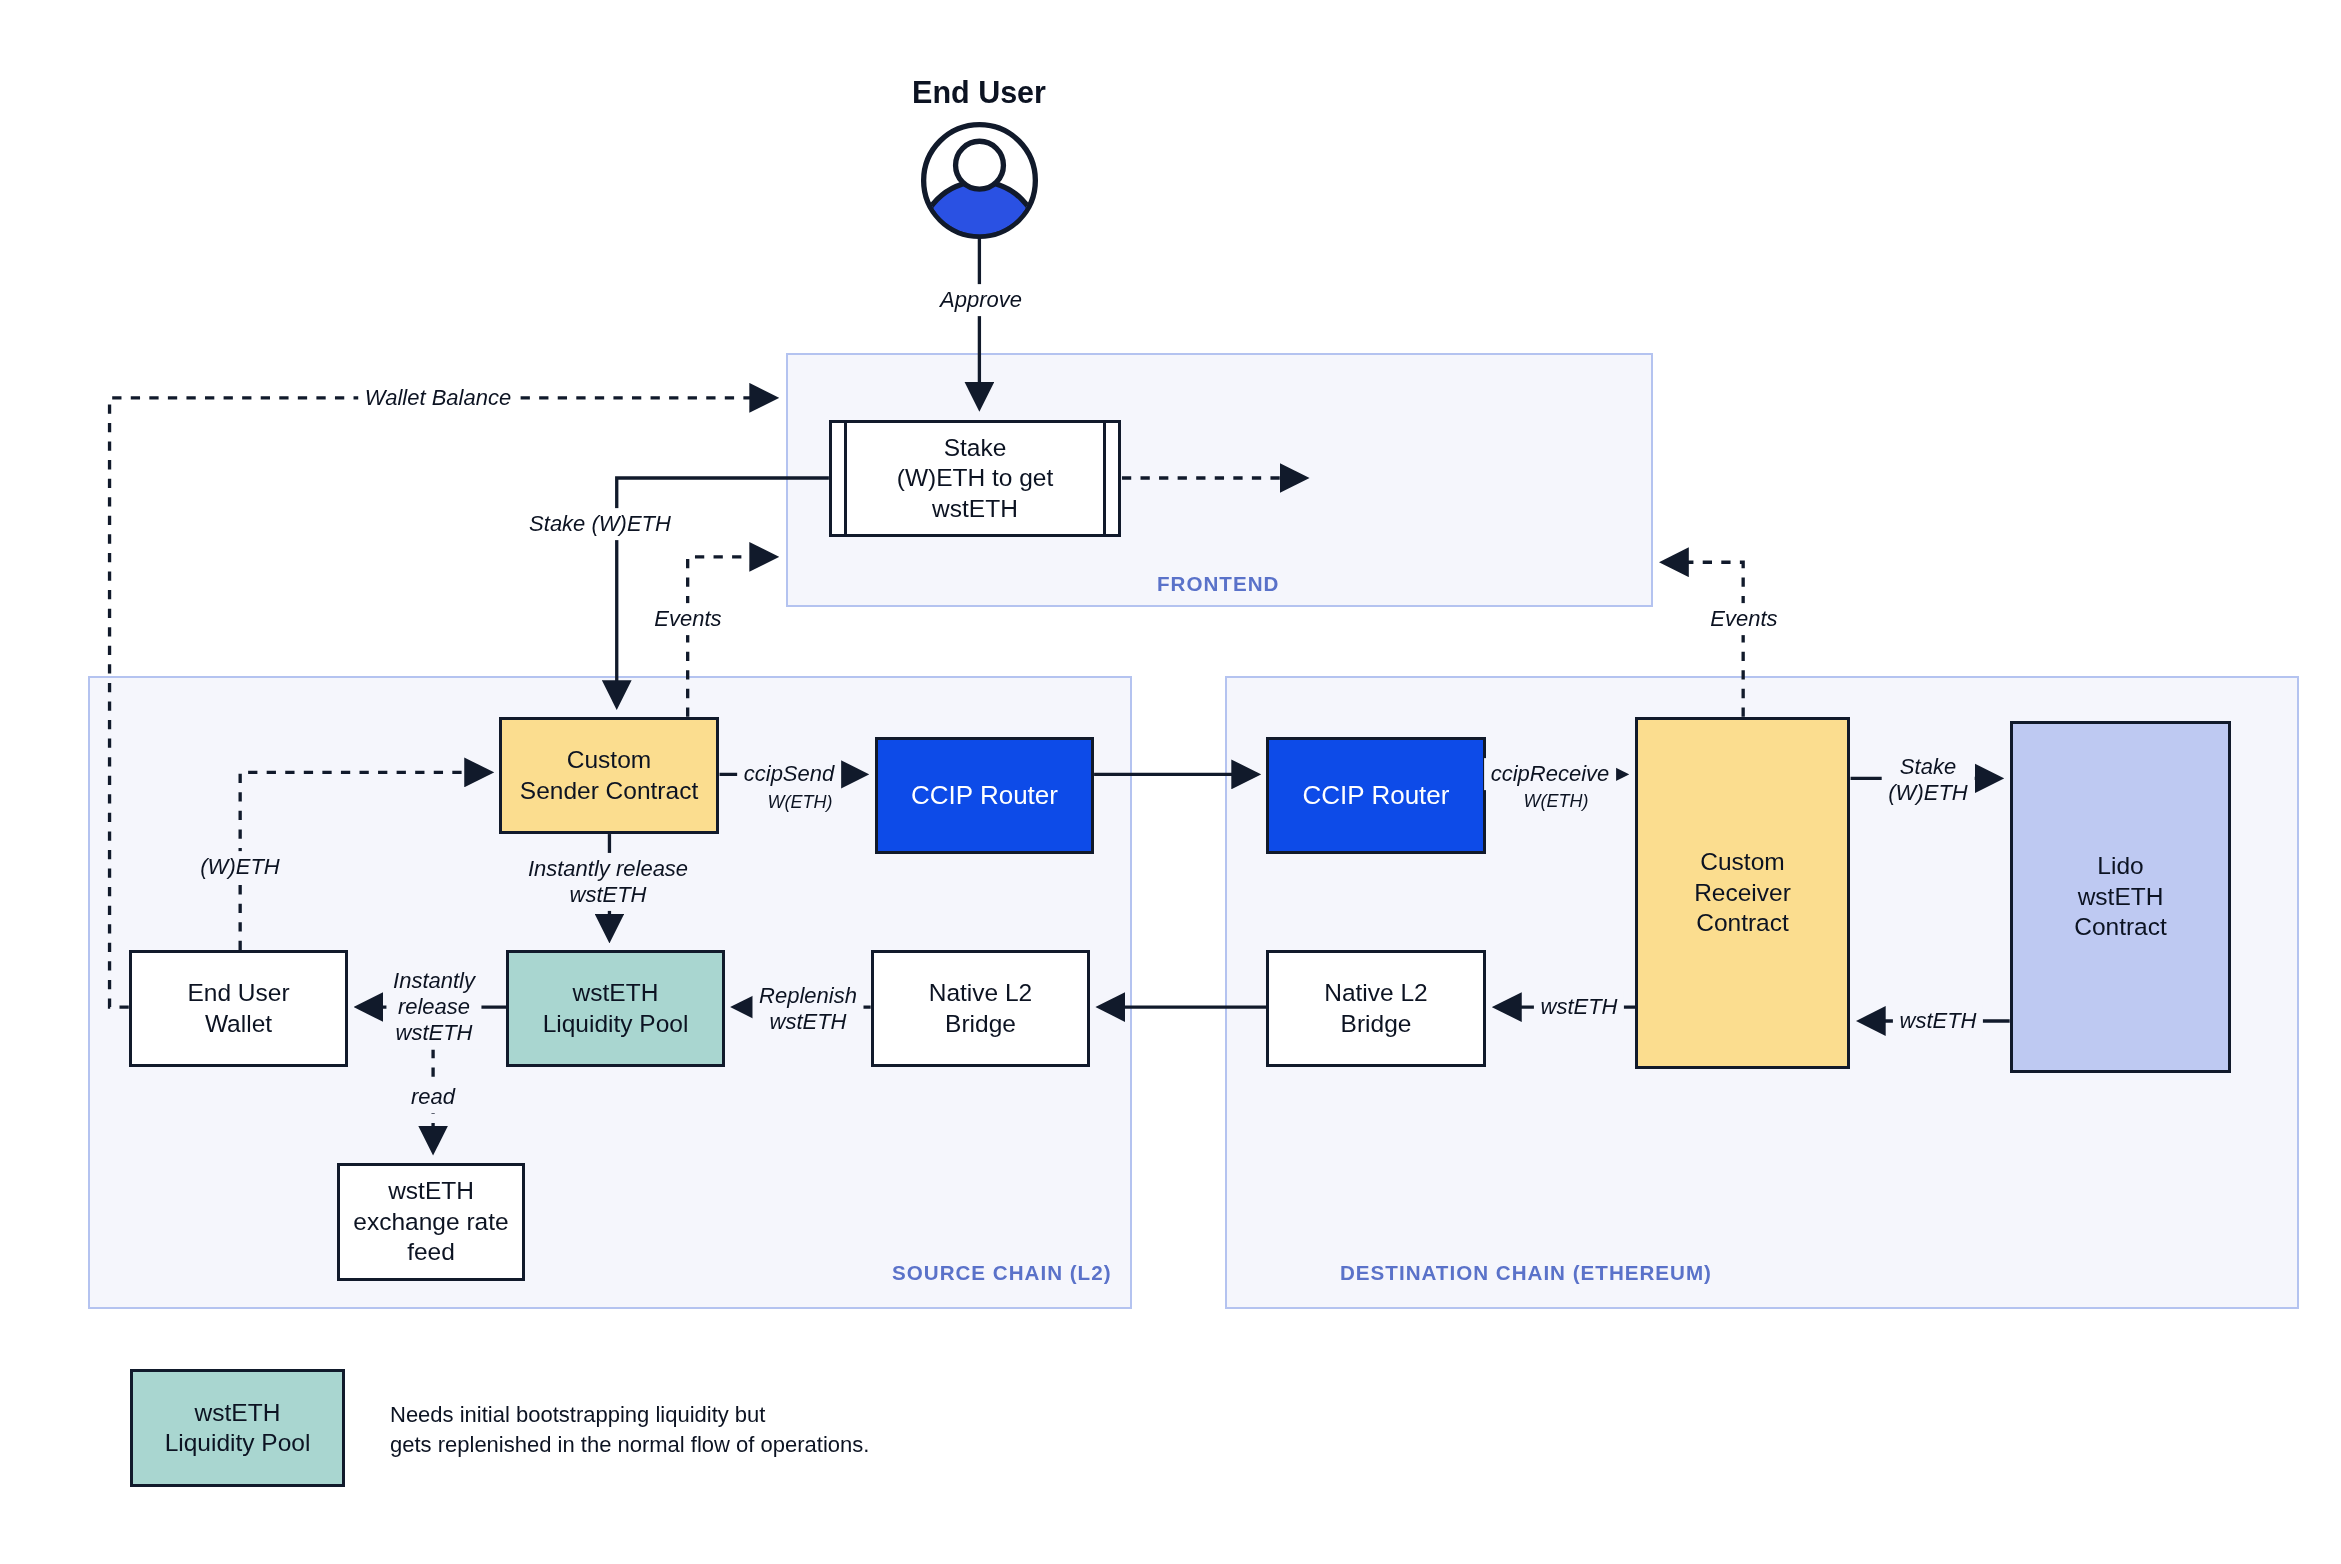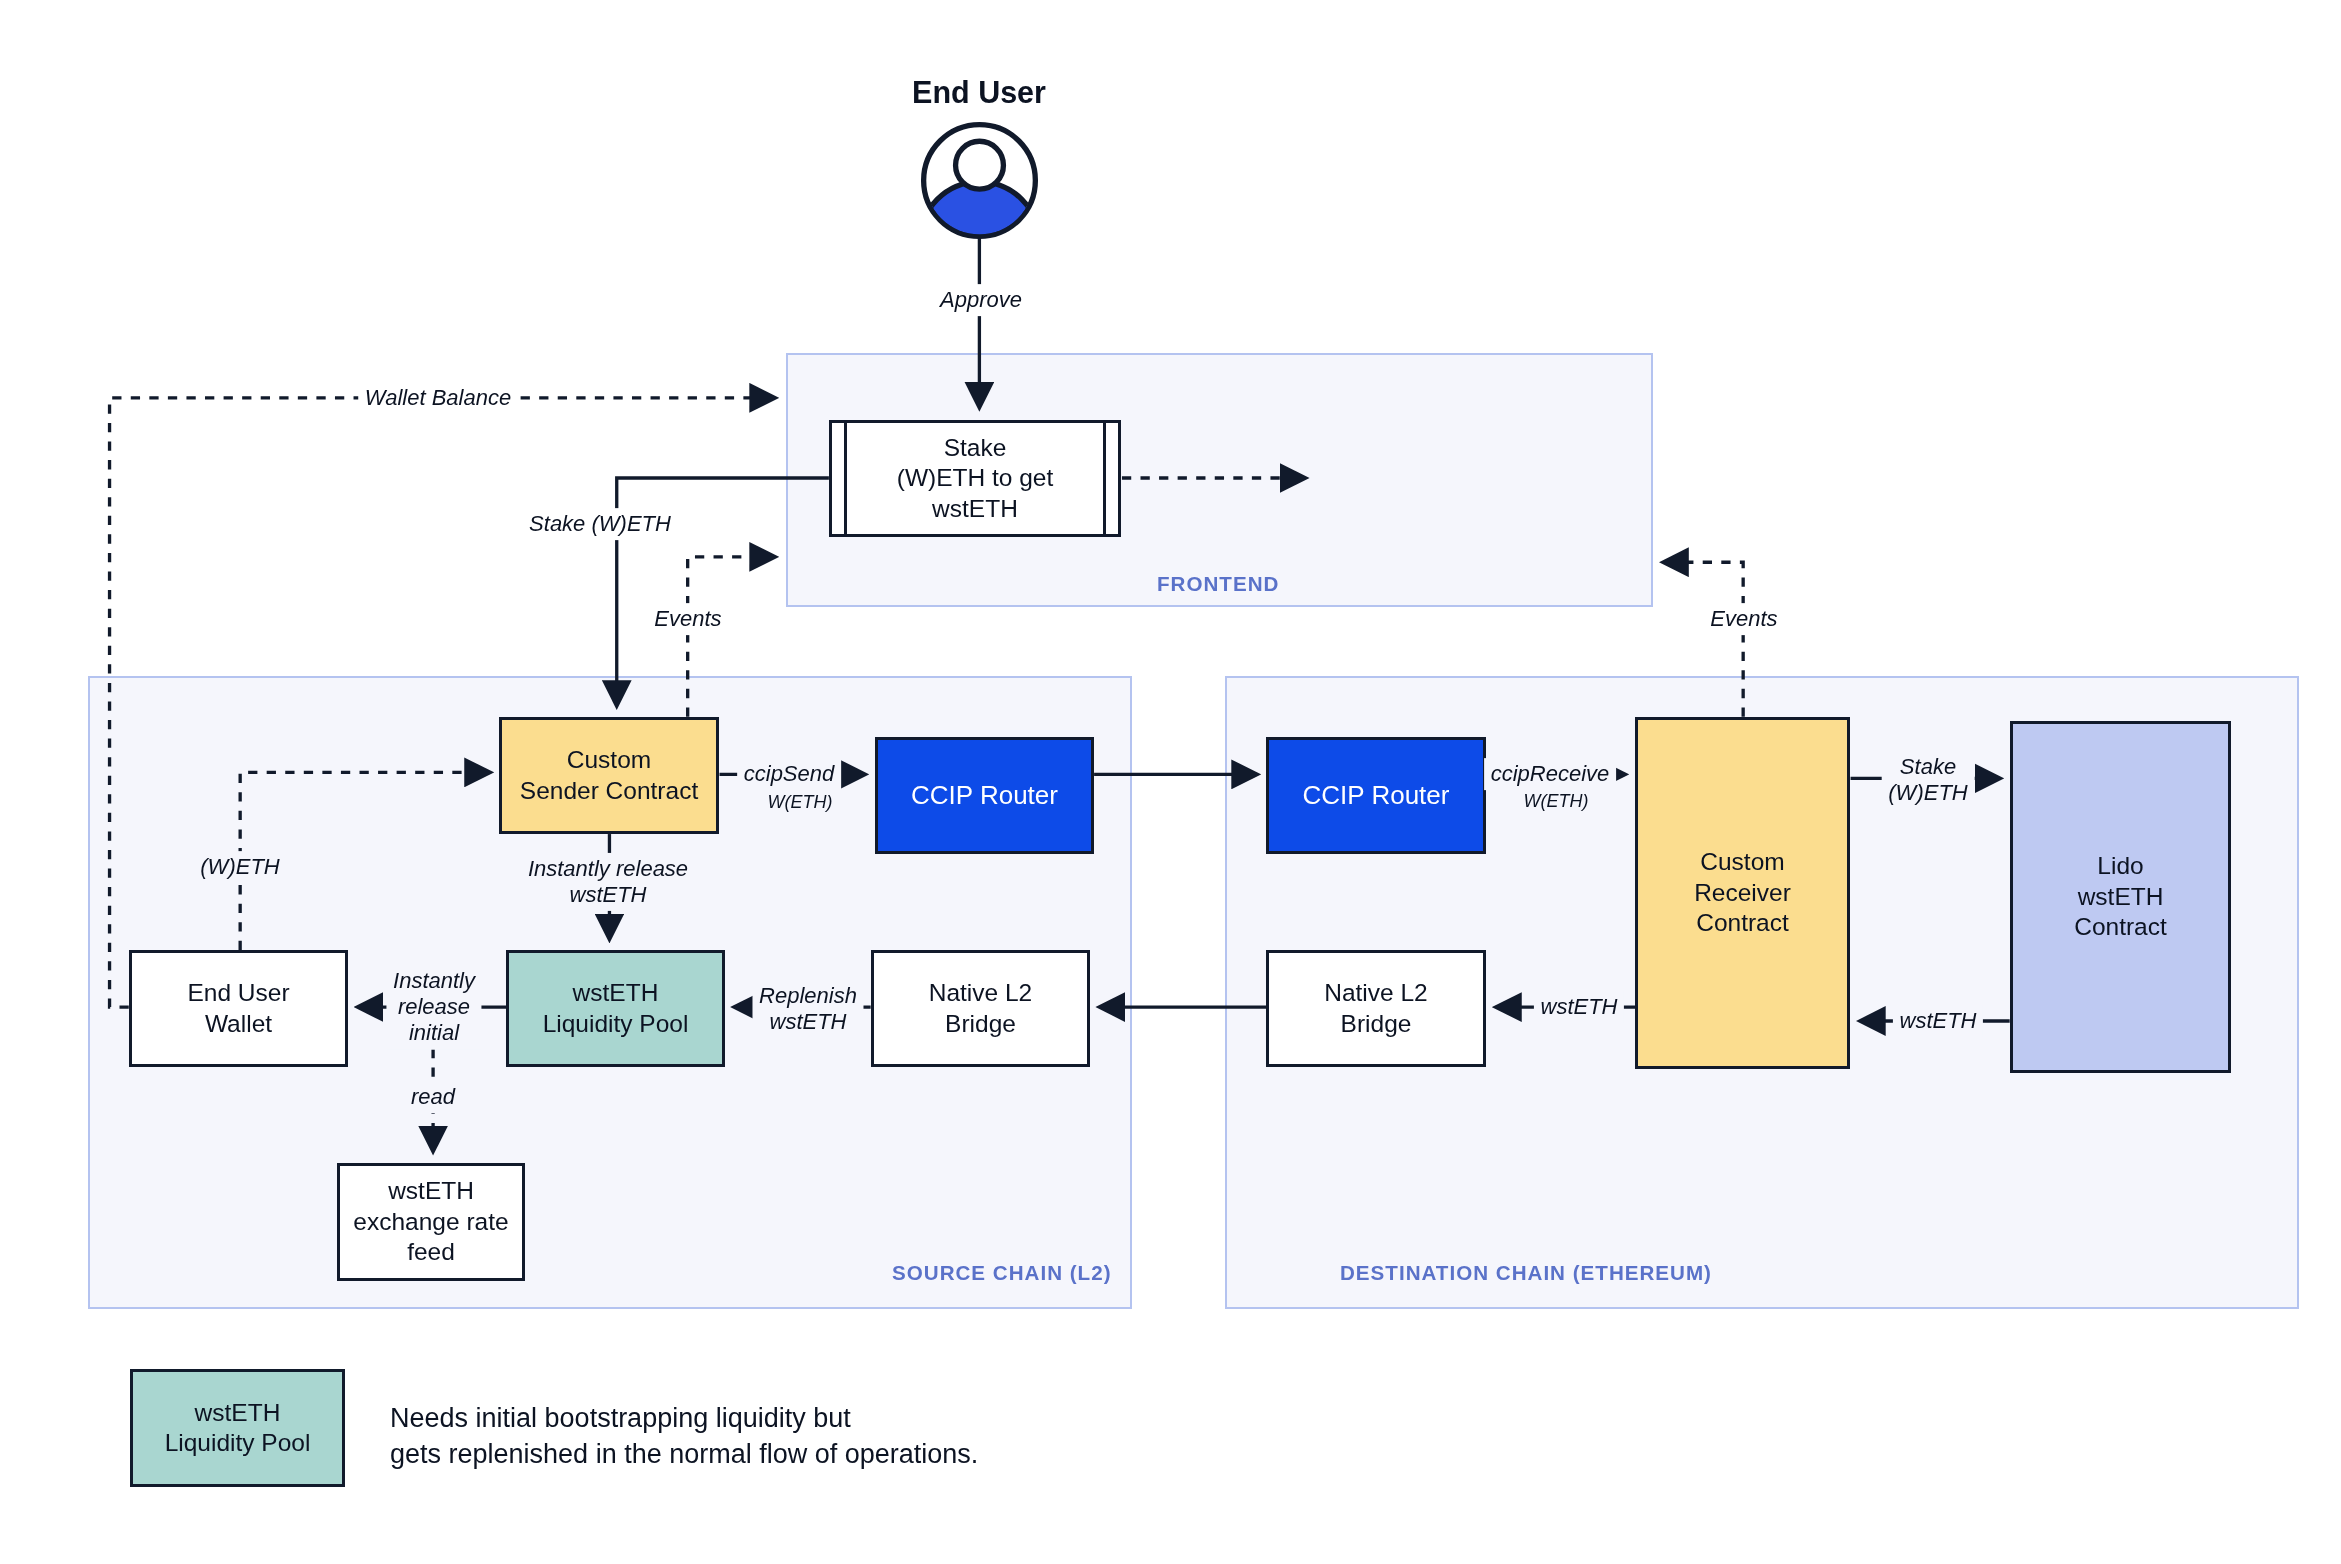--- a/index.html
+++ b/index.html
@@ -18,21 +18,21 @@
   .node.yellow{background:var(--yellow);}
   .node.blue{background:var(--router-blue);color:#fff;font-size:26px;margin-top:20px;}
   .node.teal{background:var(--teal);}
   .node.periwinkle{background:var(--periwinkle);}
   .subbar{position:absolute;top:0;bottom:0;width:3.3px;background:var(--line);}
   .edge-label{position:absolute;transform:translate(-50%,-50%);font-style:italic;font-size:22px;line-height:1.2;
               text-align:center;white-space:pre-line;background:var(--container-fill);padding:2.7px 6.6px;z-index:4;}
   .edge-label.on-white{background:var(--page-bg);}
   .edge-label.sub{font-size:18px;text-align:center;}
   .title{position:absolute;transform:translate(-50%,-50%);font-weight:bold;font-size:30.5px;white-space:nowrap;z-index:3;}
-  .legend-note{position:absolute;font-size:27px;line-height:1.35;white-space:pre-line;z-index:3;}
+  .legend-note{position:absolute;font-size:22px;line-height:1.35;white-space:pre-line;z-index:3;}
 </style>
 </head>
 <body>
 
 <div class="canvas">
 
   <div class="container" style="left:786px;top:353px;width:867px;height:254px;"></div>
   <div class="container" style="left:88px;top:676px;width:1044px;height:633px;"></div>
   <div class="container" style="left:1225px;top:676px;width:1074px;height:633px;"></div>
 
@@ -124,21 +124,21 @@
   <div class="edge-label on-white" style="left:1744px;top:619px;">Events</div>
   <div class="edge-label" style="left:789px;top:774px;">ccipSend</div>
   <div class="edge-label sub" style="left:800px;top:802px;">W(ETH)</div>
   <div class="edge-label" style="left:1550px;top:774px;">ccipReceive</div>
   <div class="edge-label sub" style="left:1556px;top:801px;">W(ETH)</div>
   <div class="edge-label" style="left:608px;top:882px;">Instantly release
 wstETH</div>
   <div class="edge-label" style="left:240px;top:867px;">(W)ETH</div>
   <div class="edge-label" style="left:434px;top:1007px;">Instantly
 release
-initial</div>
+wstETH</div>
   <div class="edge-label" style="left:808px;top:1009px;">Replenish
 wstETH</div>
   <div class="edge-label" style="left:1579px;top:1007px;">wstETH</div>
   <div class="edge-label" style="left:1938px;top:1021px;">wstETH</div>
   <div class="edge-label" style="left:1928px;top:780px;">Stake
 (W)ETH</div>
   <div class="edge-label" style="left:433px;top:1097px;">read</div>
 
   <div class="node teal" style="left:130px;top:1369px;width:215px;height:118px;">wstETH
 Liquidity Pool</div>

